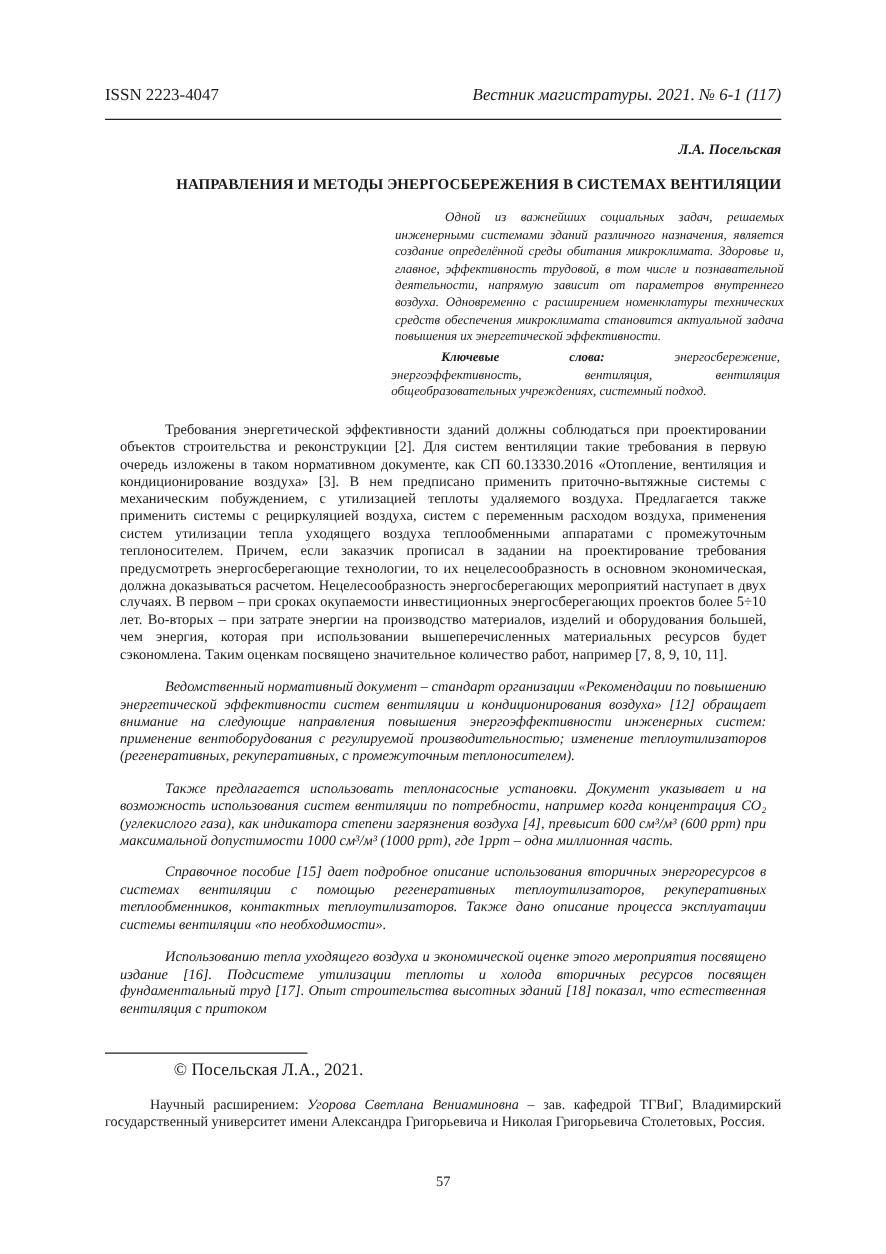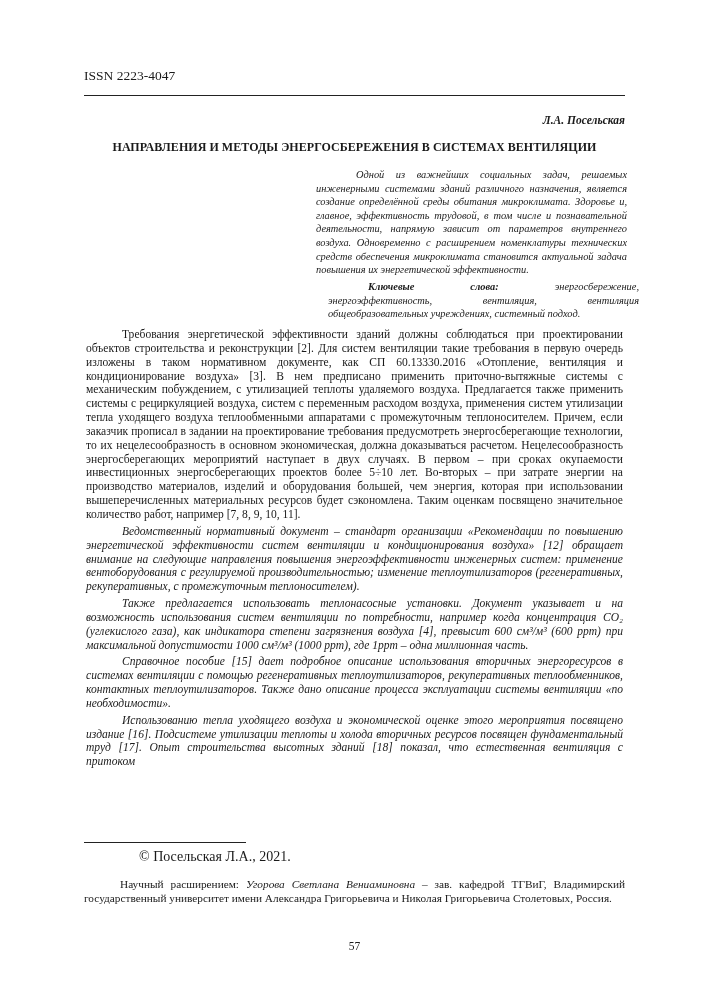--- a/index.html
+++ b/index.html
@@ -15,39 +15,39 @@
   .running-header .journal { font-style: italic; }
   .header-rule {
     position: absolute; top: 95px; left: 0; width: 541px;
     border-top: 1px solid #222;
   }
   .author {
     position: absolute; top: 114px; right: 0;
     font-size: 11.5px; font-weight: bold; font-style: italic;
   }
   .title {
-    position: absolute; top: 140px; left: 0; width: 541px; text-align: center;
+    position: absolute; top: 140px; left: 0; width: 541px; text-align: right;
     font-size: 12px; font-weight: bold; letter-spacing: 0.05px;
   }
   .abstract {
     position: absolute; top: 168px; left: 232px; width: 311px;
     font-size: 10.4px; font-style: italic; line-height: 13.6px;
     text-align: justify; text-indent: 40px; margin: 0;
   }
   .keywords {
-    position: absolute; top: 280px; left: 244px; width: 311px;
+    position: absolute; top: 280px; left: 229px; width: 311px;
     font-size: 10.4px; font-style: italic; line-height: 13.6px;
     text-align: justify; text-indent: 40px; margin: 0;
   }
   .keywords b { font-style: italic; }
   .body {
     position: absolute; top: 326px; left: 0; width: 541px;
     font-size: 11.55px; line-height: 13.85px; text-align: justify;
   }
-  .body p { margin: 2px; text-indent: 36px; }
+  .body p { margin: 12px; text-indent: 36px; }
   .body p + p { margin-top: 3px; font-style: italic; }
   .fn-rule {
     position: absolute; top: 842px; left: 0; width: 162px;
     border-top: 1px solid #222;
   }
   .copyright {
     position: absolute; top: 849px; left: 36px; font-size: 14px; margin-left: 19px;
   }
   .supervisor {
     position: absolute; top: 878px; left: 0; width: 541px;
@@ -57,20 +57,21 @@
   .page-number {
     position: absolute; top: 940px; left: 0; width: 541px; text-align: center; font-size: 11.5px;
   }
 </style>
 </head>
 <body>
 
 <div class="page">
   <div class="running-header">
     <span>ISSN 2223-4047</span>
+    <span class="journal">Вестник магистратуры. 2021. № 6-1 (117)</span>
   </div>
   <div class="header-rule"></div>
 
   <div class="author">Л.А. Посельская</div>
   <div class="title">НАПРАВЛЕНИЯ И МЕТОДЫ ЭНЕРГОСБЕРЕЖЕНИЯ В СИСТЕМАХ ВЕНТИЛЯЦИИ</div>
 
   <p class="abstract">Одной из важнейших социальных задач, решаемых инженерными системами зданий различного назначения, является создание определённой среды обитания микроклимата. Здоровье и, главное, эффективность трудовой, в том числе и познавательной деятельности, напрямую зависит от параметров внутреннего воздуха. Одновременно с расширением номенклатуры технических средств обеспечения микроклимата становится актуальной задача повышения их энергетической эффективности.</p>
   <p class="keywords"><b>Ключевые слова:</b> <span>энергосбережение, энергоэффективность, вентиляция, вентиляция общеобразовательных учреждениях, системный подход.</span></p>
 
   <div class="body">

